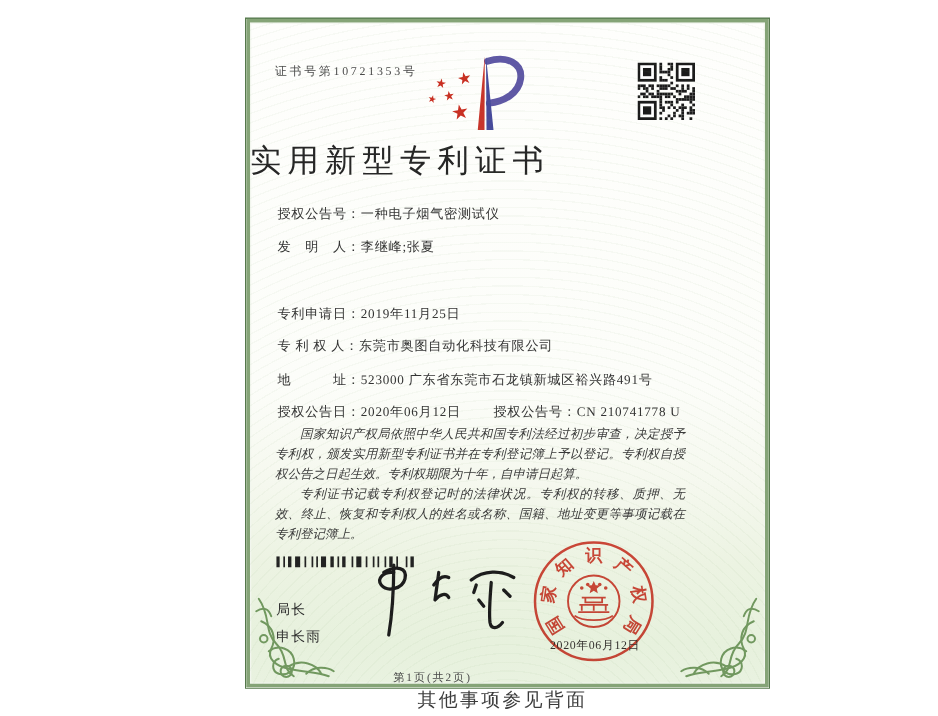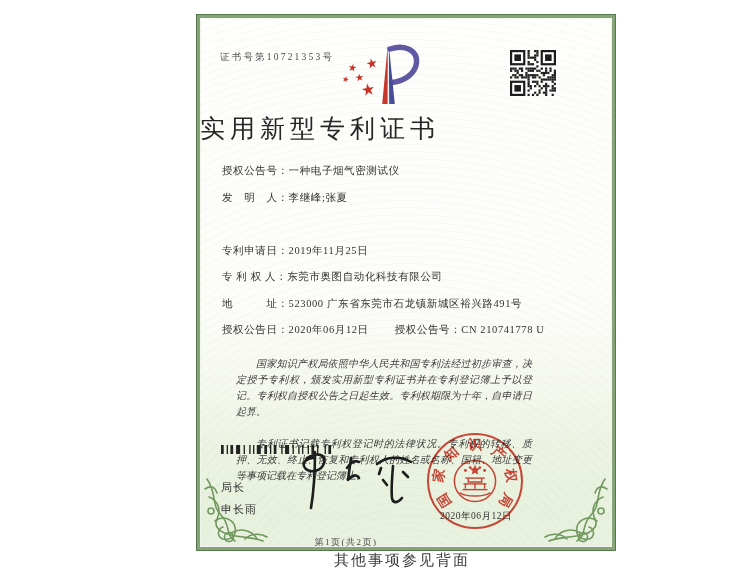--- a/index.html
+++ b/index.html
@@ -31,21 +31,21 @@
   .title{position:absolute;left:0;top:94px;width:100%;
     font-size:25px;letter-spacing:5px;color:#262626;font-weight:500;}
   
   .row{position:absolute;left:22px;font-size:10.5px;letter-spacing:.6px;color:#333;white-space:nowrap;}
   .row .lab{color:#333;}
   .row .val{color:#333;}
   .grant-no{margin-left:26px;}
   
   .legal{position:absolute;left:20px;top:322px;width:328px;font-size:10px;line-height:16px;
     text-align:justify;color:#3a3a3a;font-style:italic;}
-  .legal p{margin:16px;text-indent:2em;}
+  .legal p{margin:0;text-indent:2em;}
   
   .barcode{position:absolute;left:21px;top:427px;width:113px;height:9px;}
   .director{position:absolute;left:21px;top:462px;font-size:11px;letter-spacing:1px;color:#2d2d2d;}
   .director div{margin-bottom:7px;}
   .signature{position:absolute;left:85px;top:426px;width:140px;height:76px;}
   
   .seal{position:absolute;left:227px;top:415px;width:96px;height:96px;border-radius:50%;
     border:2.5px solid #d5392c;box-sizing:border-box;mix-blend-mode:multiply;opacity:.92;}
   .seal .ring-char{position:absolute;left:50%;top:50%;font-size:13.5px;font-weight:bold;color:#d5392c;
     font-family:"Liberation Serif","DejaVu Serif",serif;}

